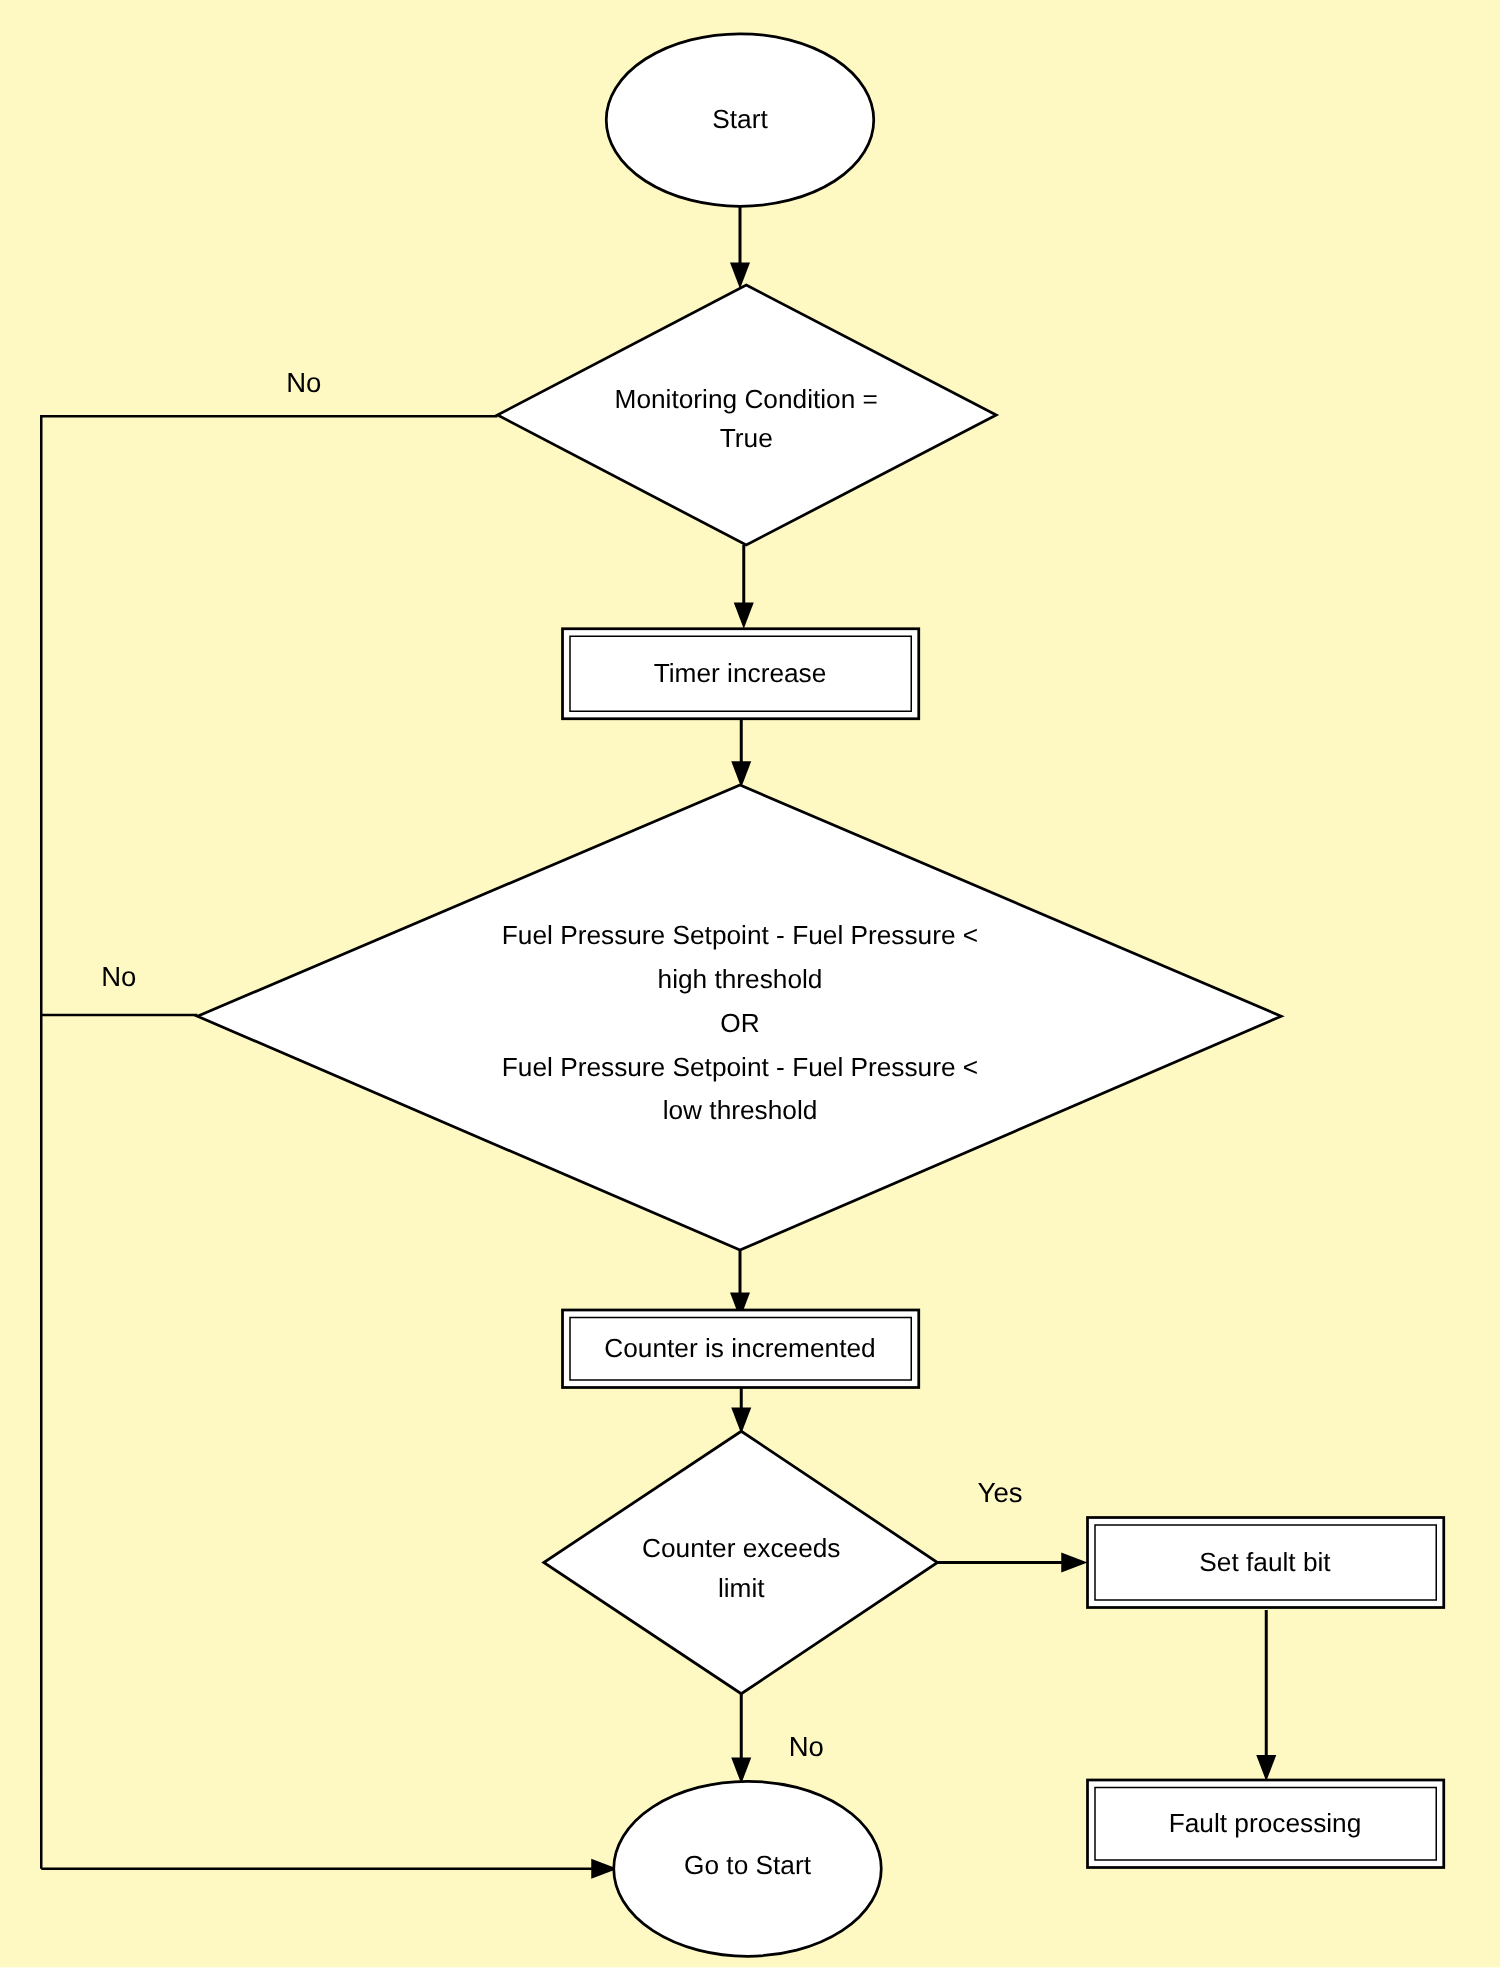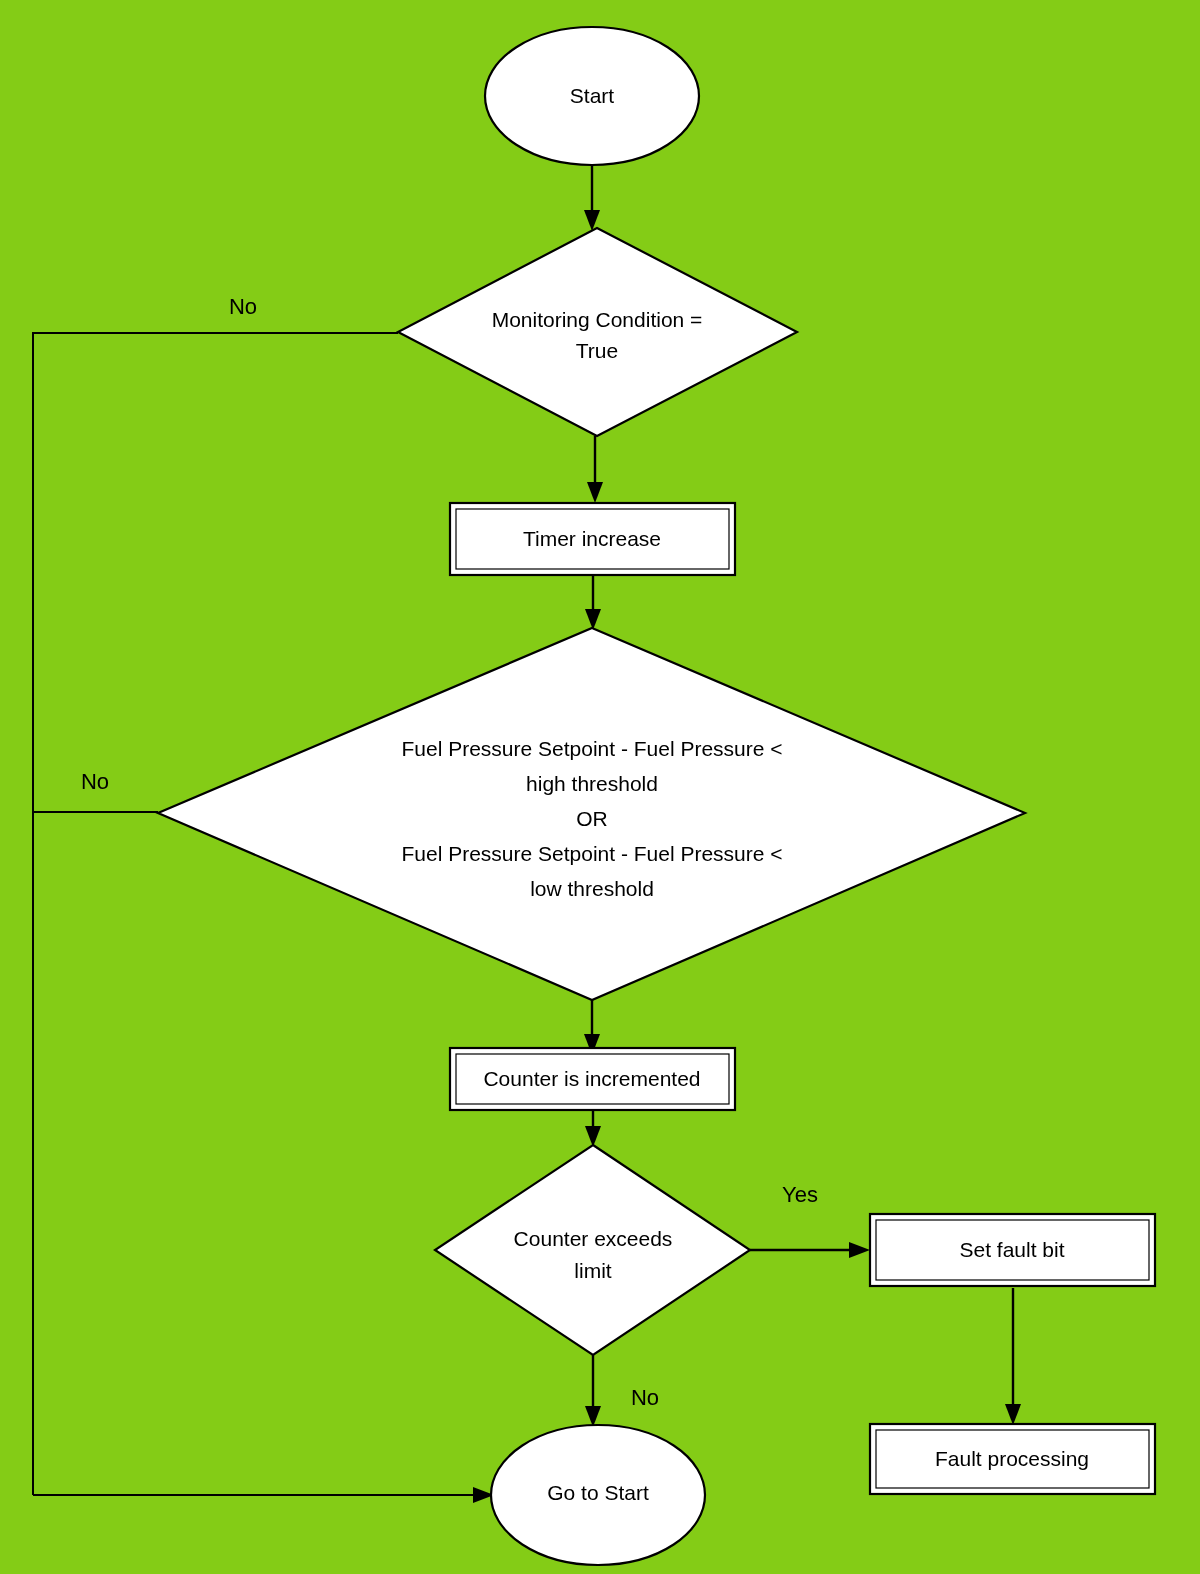--- a/index.html
+++ b/index.html
@@ -4,21 +4,21 @@
 <style>
   html, body {
     margin: 0;
     padding: 0;
     background: #ffffff;
   }
   #page {
     position: relative;
     width: 1200px;
     height: 1574px;
-    background: #84cc16;
+    background: #fef9c3;
     overflow: hidden;
     font-family: "Liberation Sans", sans-serif;
   }
   svg#flow {
     position: absolute;
     left: 0;
     top: 0;
     width: 1200px;
     height: 1574px;
   }

